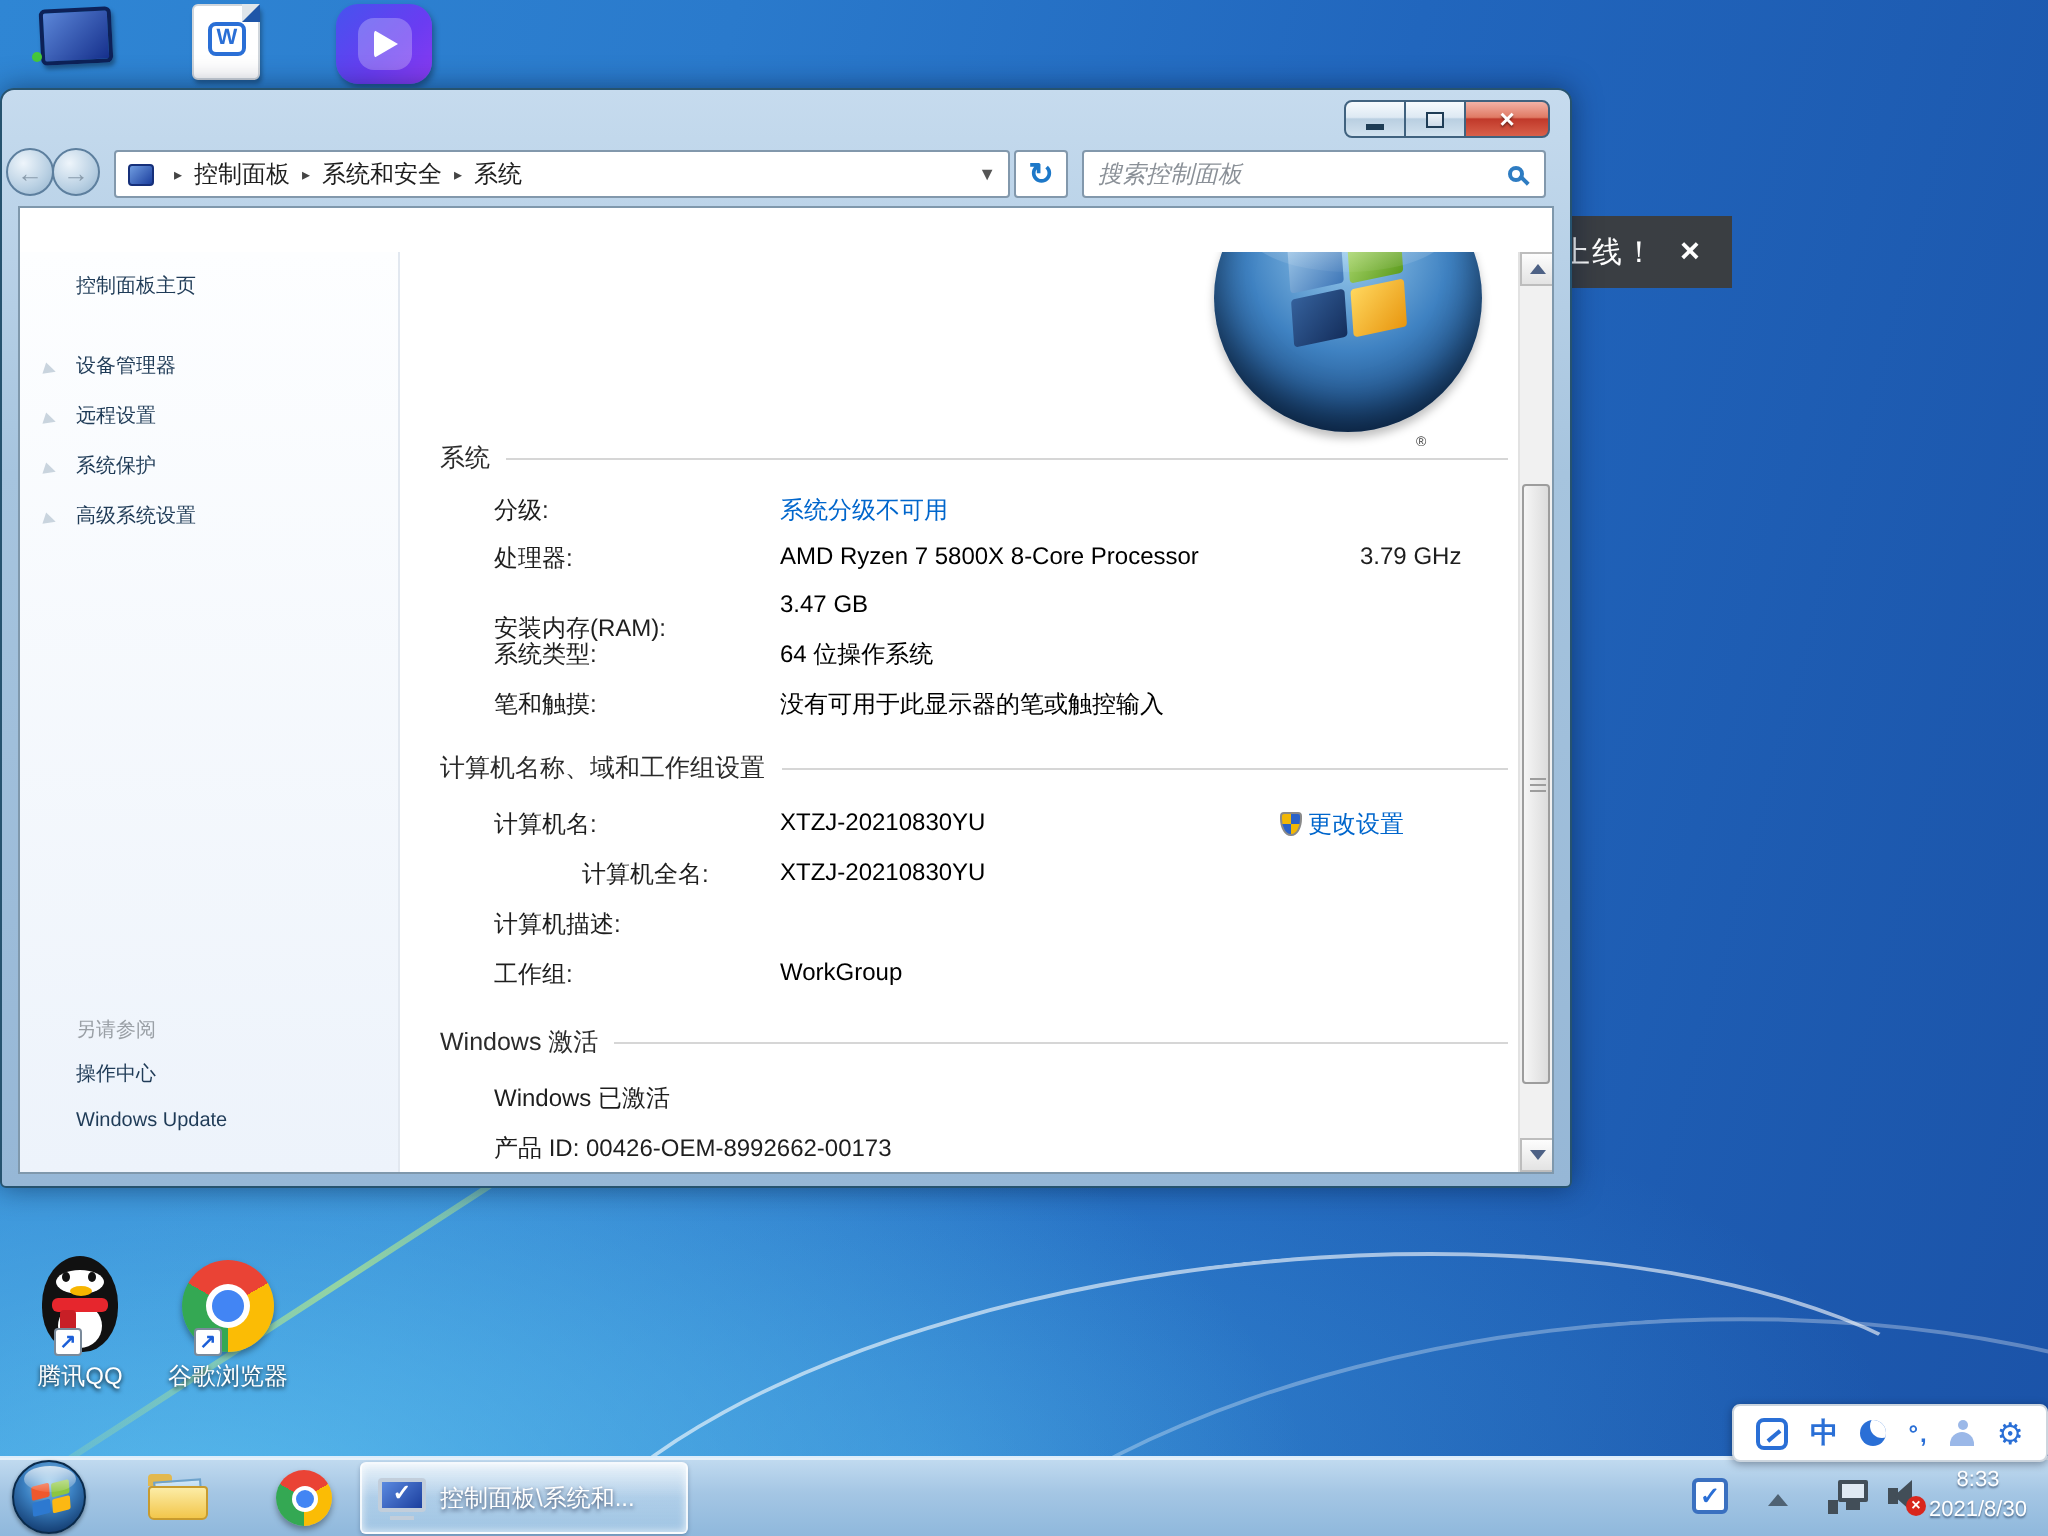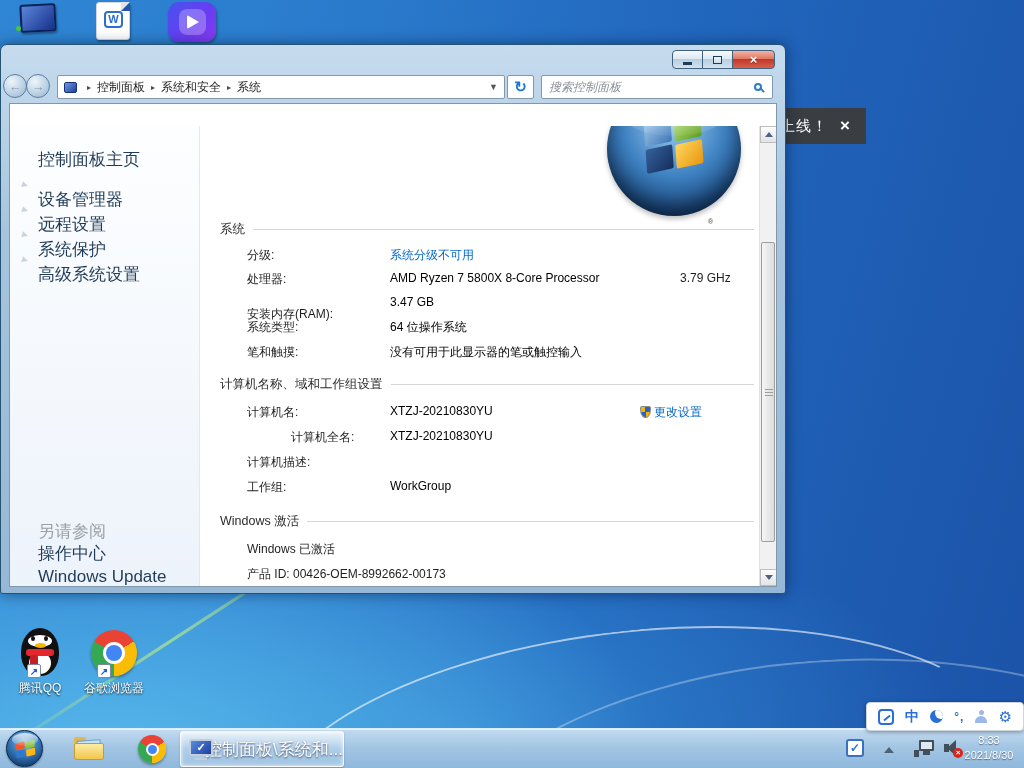--- a/index.html
+++ b/index.html
@@ -53,21 +53,21 @@
   .searchbox input::placeholder { color:#8a9097; font-style:italic; }
   .lens { width:8px; height:8px; border:2px solid #2e7cc2; border-radius:50%; position:relative; margin-right:10px; }
   .lens::after { content:''; position:absolute; width:6px; height:2px; background:#2e7cc2; transform:rotate(45deg); right:-5px; bottom:-2px; }
 
   #client { position:absolute; left:8px; top:58px; width:768px; height:484px; background:#fff; border:1px solid #7f98ac; }
   .menubar { position:absolute; left:0; top:0; width:100%; height:22px; background:linear-gradient(#f8fbfd,#eaf0f7); border-bottom:1px solid #d3dde8; display:flex; align-items:center; padding-left:8px; font-size:12px; color:#1e1e1e; }
   .menubar span { padding:0 10px; }
   .contentwrap { position:absolute; left:0; top:22px; width:766px; height:460px; overflow:hidden; background:#fff; }
 
   .sidebar { position:absolute; left:0; top:0; width:190px; height:100%; background:linear-gradient(180deg,#fdfeff,#edf3fb); border-right:1px solid #e2e8f0; }
-  .side-item { position:absolute; left:28px; font-size:17px; color:#1f3b57; white-space:nowrap;margin-top:12px; }
+  .side-item { position:absolute; left:28px; font-size:10px; color:#1f3b57; white-space:nowrap; }
   .side-glyph { position:absolute; left:12px; width:0; height:0; border-top:3px solid transparent; border-bottom:3px solid transparent; border-left:6px solid #c9d4de; transform:rotate(18deg); }
   .side-dim { color:#9aa0a6; }
 
   .mainpane { position:absolute; left:190px; top:0; width:559px; height:100%; background:#fff; font-size:12px; color:#1e1e1e; }
   .orb { position:absolute; left:407px; top:-44px; width:134px; height:134px; border-radius:50%; background:radial-gradient(circle at 50% 32%, #9ccdee 0%, #3f82c2 45%, #143e72 82%, #0a2340 100%); box-shadow:inset 0 -10px 18px rgba(0,0,0,.45), 0 3px 5px rgba(0,0,0,.25); }
   .orb::after { content:''; position:absolute; left:14px; top:6px; width:106px; height:48px; border-radius:50%; background:linear-gradient(rgba(255,255,255,.55), rgba(255,255,255,.05)); }
   .flag { position:absolute; left:38px; top:34px; width:58px; height:52px; transform:rotate(-4deg); }
   .pane { position:absolute; width:27px; height:24px; border-radius:2px; }
   .p-tl { left:0; top:3px; background:linear-gradient(135deg,#9ec7e8,#3f77b8); transform:skewY(-8deg); }
   .p-tr { left:30px; top:0; background:linear-gradient(135deg,#b6e07a,#5d9c1e); transform:skewY(-8deg); }
@@ -138,21 +138,21 @@
   .tb-folder .paper { position:absolute; left:3px; top:3px; width:24px; height:14px; background:linear-gradient(#cfe6f8,#8fc0e8); border:1px solid #6ea3cc; transform:rotate(-4deg); }
   .tb-folder .front { position:absolute; left:0; top:6px; width:30px; height:17px; background:linear-gradient(#fcecA6,#f2c64b); border:1px solid #c89b2e; border-radius:2px 2px 3px 3px; }
   .tb-chrome { position:absolute; left:138px; top:6px; }
   .tb-chrome .chrome-ball { width:28px; height:28px; }
   .tb-chrome .chrome-white { left:7.5px; top:7.5px; width:13px; height:13px; }
   .tb-chrome .chrome-blue { left:9.5px; top:9.5px; width:9px; height:9px; }
   .taskbtn { position:absolute; left:180px; top:2px; width:164px; height:36px; border-radius:3px; background:linear-gradient(rgba(255,255,255,.65), rgba(215,235,250,.25) 50%, rgba(190,218,240,.35)); border:1px solid rgba(255,255,255,.85); box-shadow:inset 0 0 4px rgba(255,255,255,.8), 0 1px 2px rgba(0,20,50,.25); display:flex; align-items:center; padding-left:8px; }
   .taskbtn-icon { width:24px; height:21px; position:relative; margin-right:7px; }
   .taskbtn-icon .scr { position:absolute; left:0; top:0; width:24px; height:17px; background:linear-gradient(135deg,#5b8ae0,#1c3f9e); border:2px solid #c2cedb; border-radius:2px; color:#fff; font-size:11px; font-weight:bold; text-align:center; line-height:13px; }
   .taskbtn-icon .base { position:absolute; left:6px; bottom:0; width:12px; height:2px; background:#c2cedb; }
-  .taskbtn-label { color:#fff; font-size:17px; text-shadow:0 1px 2px rgba(0,10,40,.7); white-space:nowrap; }
+  .taskbtn-label { color:#fff; font-size:12px; text-shadow:0 1px 2px rgba(0,10,40,.7); white-space:nowrap; }
   .tray-app { position:absolute; left:846px; top:739px; width:18px; height:18px; background:#fff; border:2px solid #3a70c0; border-radius:3px; color:#2a6fd6; font-size:12px; font-weight:bold; text-align:center; line-height:14px; z-index:31; }
   .tray-arrow { position:absolute; left:884px; top:747px; width:0; height:0; border-left:5px solid transparent; border-right:5px solid transparent; border-bottom:6px solid #4f6273; z-index:31; }
   .tray-net { position:absolute; left:914px; top:740px; width:20px; height:17px; z-index:31; }
   .tray-net .mon { position:absolute; right:0; top:0; width:15px; height:11px; border:2px solid #424e58; background:#dfe9f2; border-radius:1px; }
   .tray-net .stand { position:absolute; right:4px; top:11px; width:7px; height:4px; background:#424e58; }
   .tray-net .plug { position:absolute; left:0; bottom:0; width:5px; height:7px; background:#424e58; }
   .tray-vol { position:absolute; left:944px; top:740px; width:18px; height:16px; z-index:31; }
   .tray-vol .sq { position:absolute; left:0; top:4px; width:5px; height:8px; background:#424e58; }
   .tray-vol .horn { position:absolute; left:3px; top:0; width:0; height:0; border-top:8px solid transparent; border-bottom:8px solid transparent; border-right:9px solid #424e58; }
   .tray-vol .mute { position:absolute; right:-1px; bottom:-2px; width:10px; height:10px; background:#d9261c; border-radius:50%; color:#fff; font-size:8px; font-weight:bold; text-align:center; line-height:10px; }

